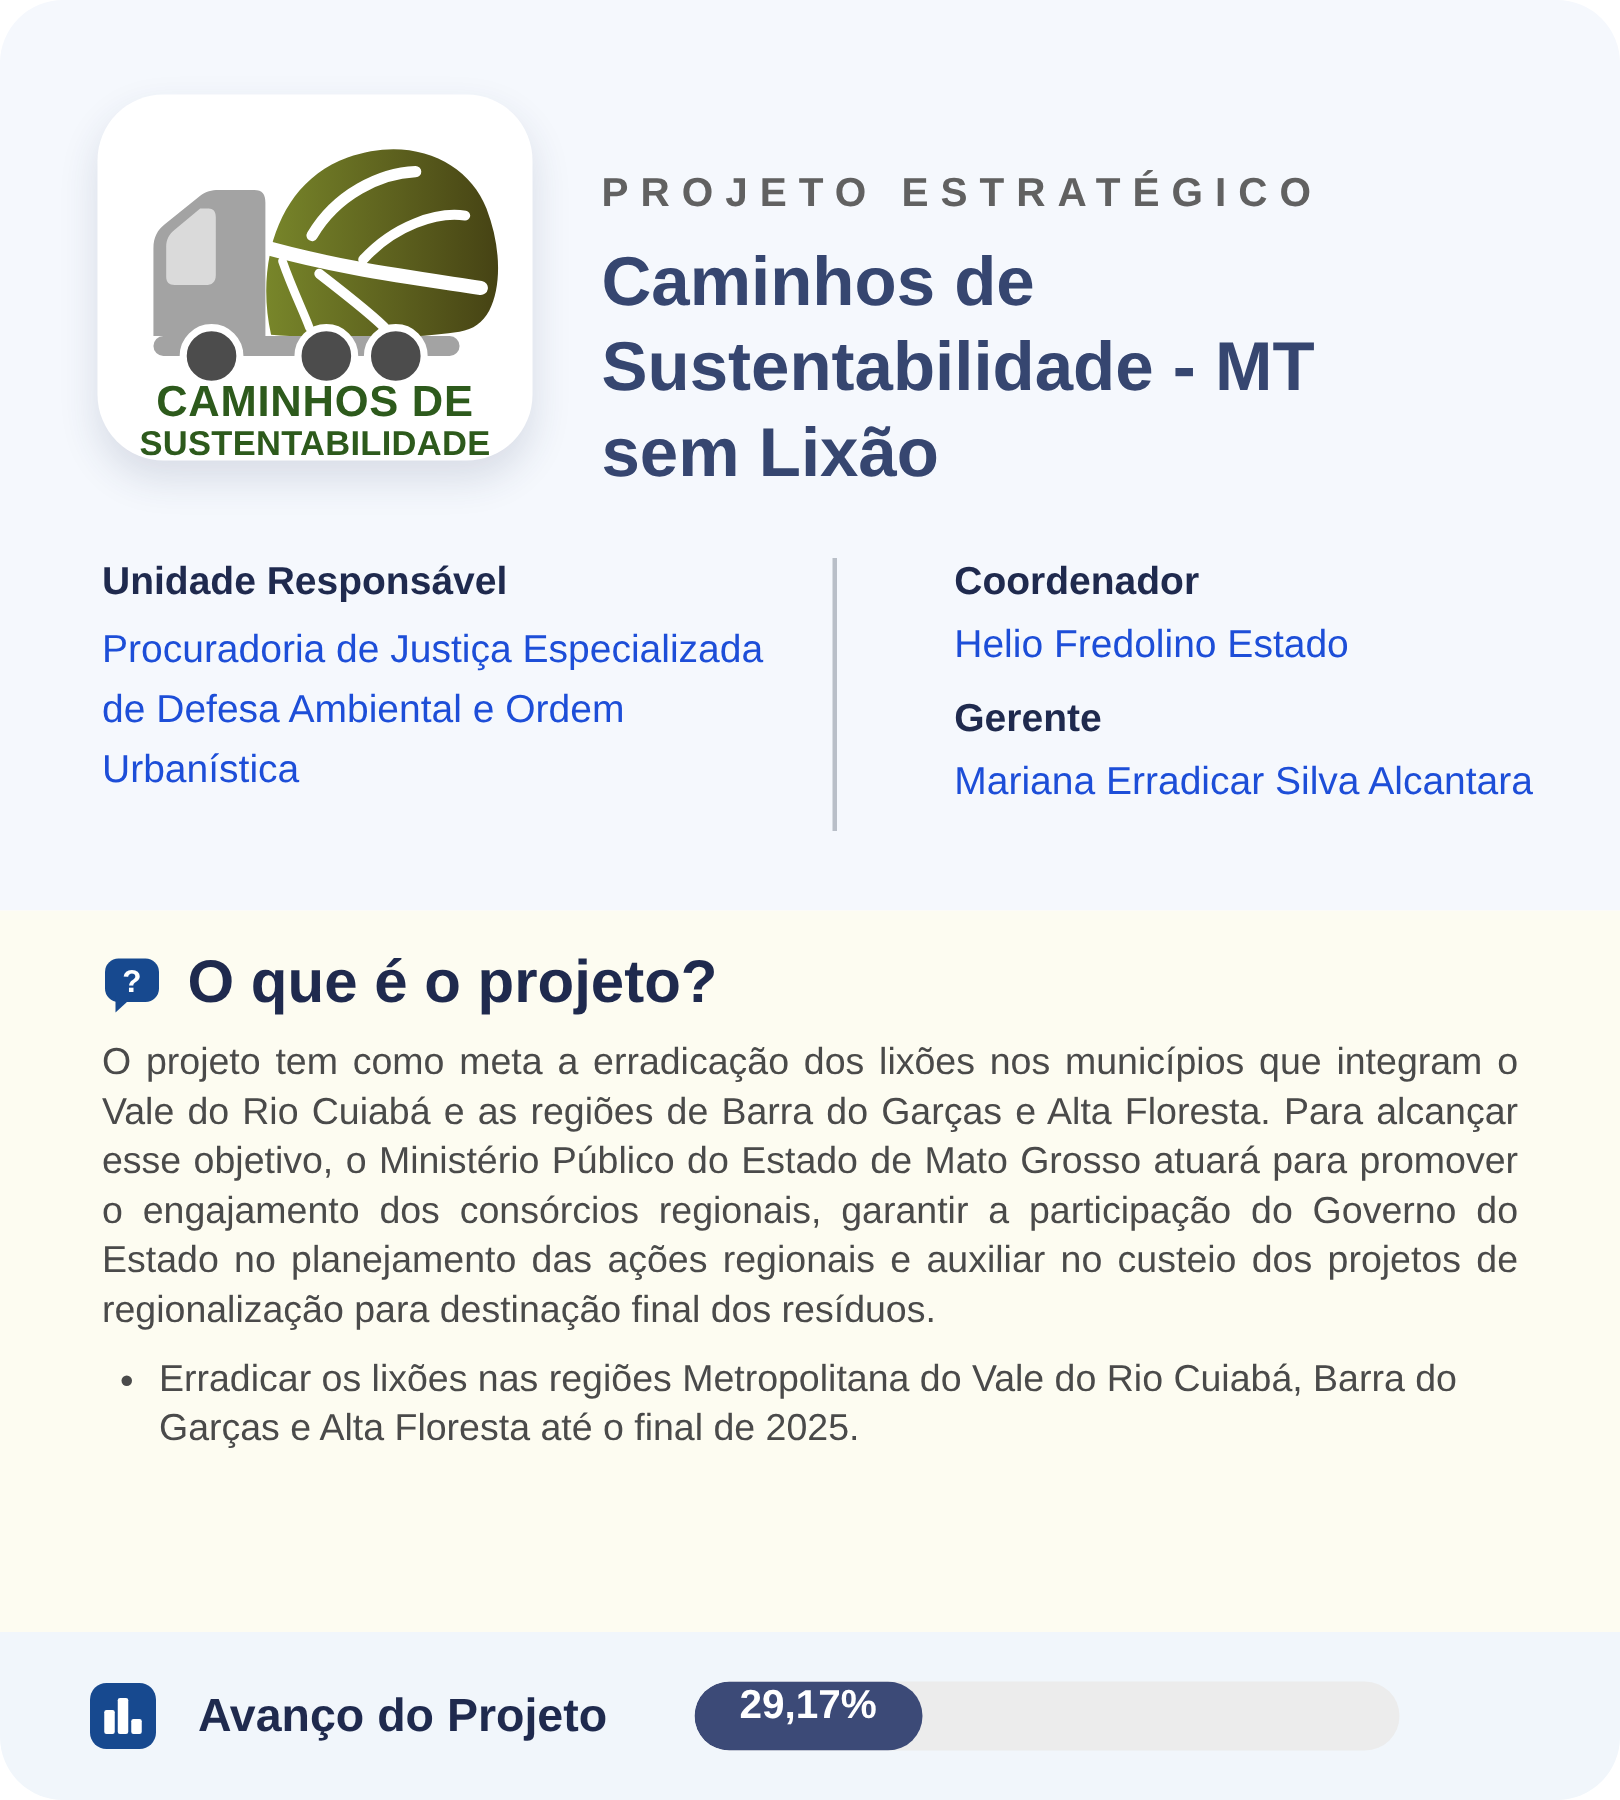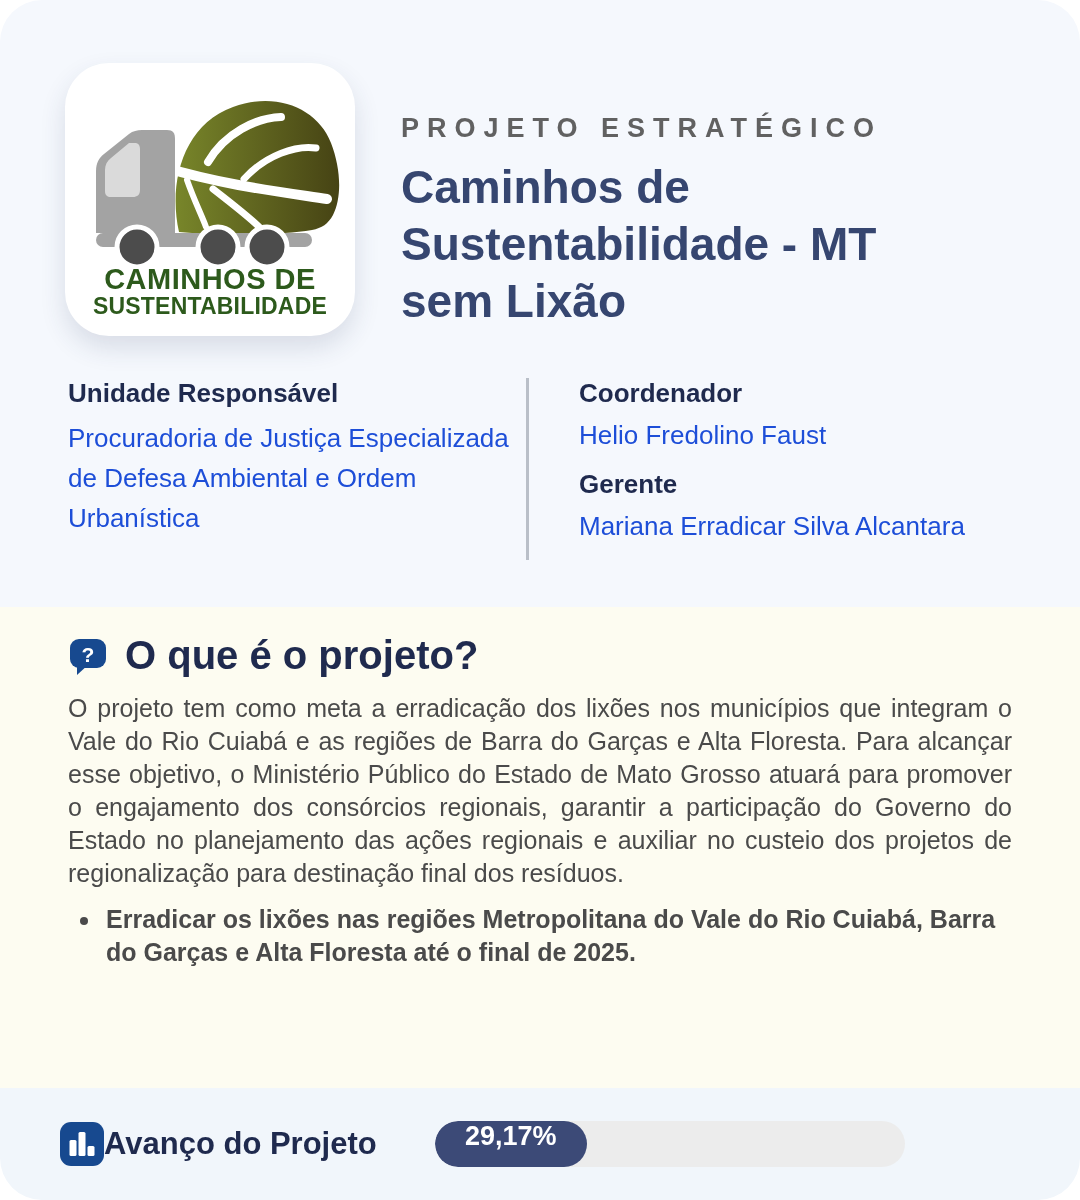--- a/index.html
+++ b/index.html
@@ -28,41 +28,41 @@
     display:flex;flex-direction:column;
   }
   
   .sec-top{
     background:var(--top_bg);
     height:607px;flex:0 0 607px;
     padding:63px 58px 0 65px;
   }
   .header-row{display:flex;gap:46px;}
   .logo-card{
-    width:290px;height:273px;flex:0 0 290px;
+    width:290px;height:244px;flex:0 0 290px;
     background:#ffffff;border-radius:44px;
     box-shadow:0 12px 26px rgba(40,60,90,.14);
     padding-top:8px;
     display:flex;flex-direction:column;align-items:center;
   }
   .logo-card svg{display:block;}
   .logo-text{margin-top:-6px;text-align:center;color:var(--logo_green);line-height:1.02;}
   .logo-line1{font-size:29px;font-weight:800;letter-spacing:.5px;}
   .logo-line2{font-size:23px;font-weight:800;letter-spacing:.2px;}
   .header-text{margin-top:50px;min-width:0;}
   .kicker{
     font-size:27px;font-weight:700;letter-spacing:8px;
     color:var(--kicker_gray);margin-bottom:15px;white-space:nowrap;
   }
   .title{
     font-size:46px;font-weight:700;line-height:57px;
     color:var(--title_navy);max-width:580px;
   }
   
-  .info-row{display:flex;margin-top:42px;padding-left:3px;}
+  .info-row{display:flex;margin-top:42px;padding-left:3px;justify-content:space-between;}
   .info-col.left{width:450px;flex:0 0 450px;}
   .vdivider{width:3px;background:#b9bfc8;align-self:stretch;margin-left:8px;}
   .info-col.right{padding-left:50px;}
   .info-label{font-size:26px;font-weight:700;color:var(--navy_heading);margin-bottom:9px;}
   .info-value{font-size:26px;color:#1d4ed8;line-height:40px;}
   .info-col.right .info-value{line-height:34px;margin-bottom:17px;}
   
   .sec-mid{
     background:var(--mid_bg);
     height:481px;flex:0 0 481px;
@@ -71,30 +71,30 @@
   .sec-heading{display:flex;align-items:center;gap:17px;}
   .sec-heading h2{font-size:40px;font-weight:700;color:var(--navy_heading);}
   .icon-40{width:40px;height:40px;flex:0 0 40px;}
   .body-text{
     margin-top:14px;
     font-size:25px;line-height:33px;color:var(--body_text);
     text-align:justify;
   }
   .goals-heading{margin-top:27px;}
   .goals-list{margin-top:13px;list-style:disc;padding-left:34px;color:#3f3f3f;}
-  .goals-list li{font-size:25px;line-height:33px;color:var(--body_text);padding-left:4px;font-weight:bold;}
+  .goals-list li{font-size:25px;line-height:33px;color:var(--body_text);padding-left:4px;}
   
   .sec-bottom{
     background:var(--bottom_bg);
     height:112px;flex:1 0 112px;
     display:flex;align-items:center;
     padding:0 60px;
   }
   .icon-44{width:44px;height:44px;flex:0 0 44px;}
-  .progress-label{font-size:31px;font-weight:700;color:var(--navy_heading);margin-left:0;white-space:nowrap;}
+  .progress-label{font-size:31px;font-weight:700;color:var(--navy_heading);margin-left:28px;white-space:nowrap;}
   .progress-track{
     width:470px;height:46px;border-radius:23px;
     background:var(--progress_track);
     margin-left:58px;overflow:hidden;
   }
   .progress-fill{
     height:100%;min-width:152px;border-radius:23px;
     background:var(--progress_fill);
     display:flex;align-items:flex-start;justify-content:center;
     color:#ffffff;font-size:27px;font-weight:700;
@@ -152,21 +152,21 @@
     </div>
 
     <div class="info-row">
       <div class="info-col left">
         <div class="info-label">Unidade Responsável</div>
         <div class="info-value">Procuradoria de Justiça Especializada de Defesa Ambiental e Ordem Urbanística</div>
       </div>
       <div class="vdivider"></div>
       <div class="info-col right">
         <div class="info-label">Coordenador</div>
-        <div class="info-value">Helio Fredolino Faust</div>
+        <div class="info-value">Helio Fredolino Estado</div>
         <div class="info-label">Gerente</div>
         <div class="info-value">Mariana Erradicar Silva Alcantara</div>
       </div>
     </div>
   </section>
 
   <section class="sec-mid">
     <div class="sec-heading">
       <svg class="icon-40" viewBox="0 0 40 40" aria-hidden="true">
         <rect x="2" y="3" width="36" height="29" rx="9" fill="#17498f"></rect>

